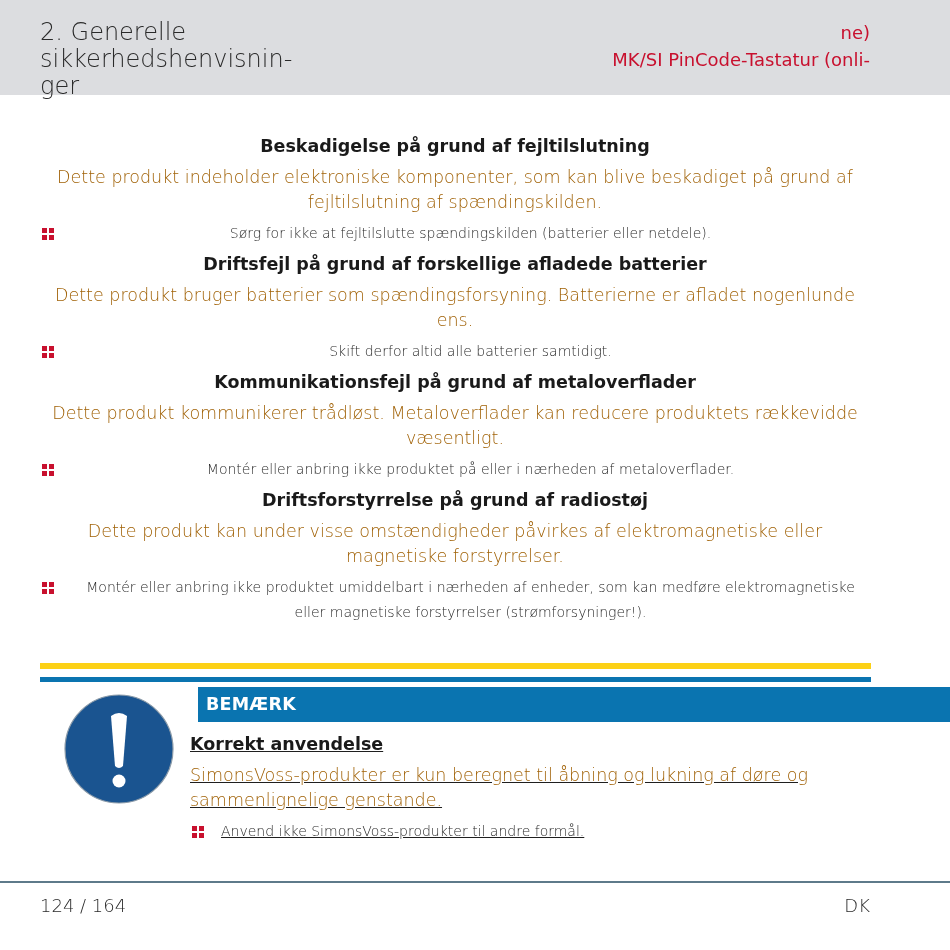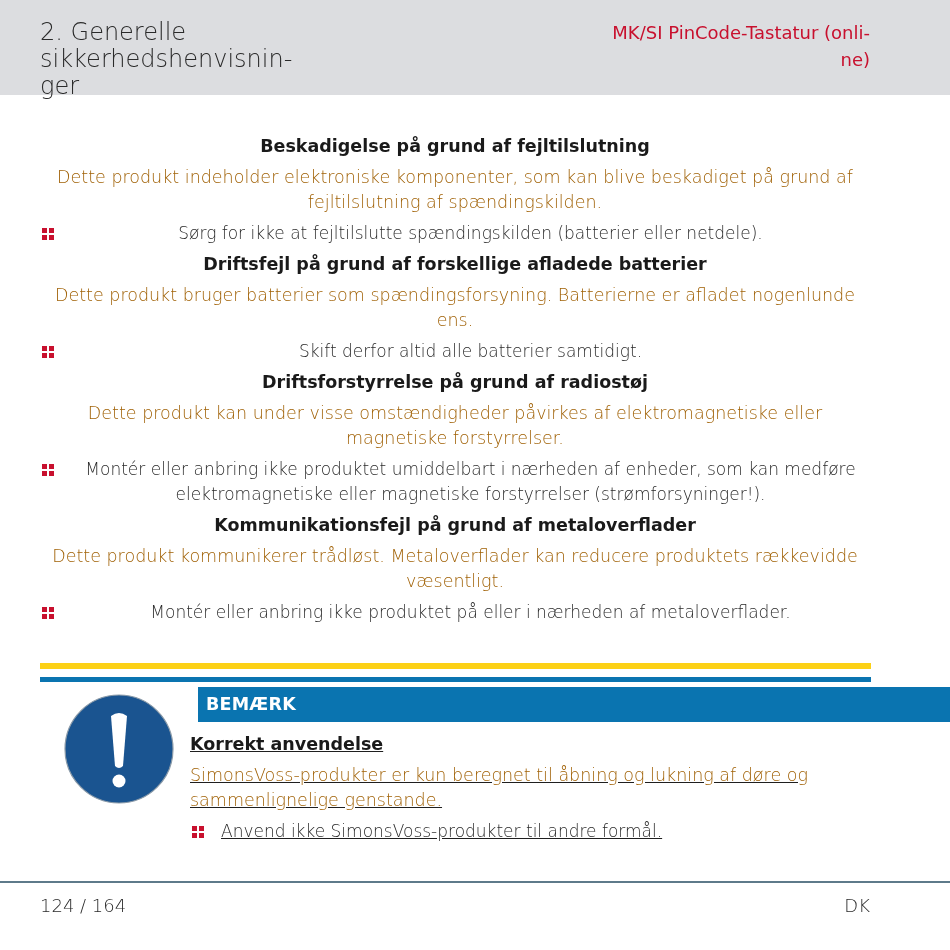--- a/index.html
+++ b/index.html
@@ -4,21 +4,21 @@
 <style>
   html, body { margin:0; padding:0; }
   body { width:950px; height:950px; background:#ffffff; position:relative; overflow:hidden;
          font-family:"DejaVu Sans", sans-serif; color:#1f1f1f; }
   .header { position:absolute; left:0; top:0; width:950px; height:95px; background:#dcdde0; }
   .hdr-left { position:absolute; left:40px; top:19px; width:360px; font-size:24px; line-height:27px; color:#2a2a2a; font-weight:300; }
   .hdr-right { position:absolute; right:80px; top:19px; width:330px; text-align:right; font-size:18px; line-height:27px; color:#c8102e; }
   .content { position:absolute; left:40px; top:133px; width:830px;text-align:center; }
   .h { font-size:17.5px; font-weight:600; color:#1a1a1a; line-height:26px; margin:0; }
   .p { font-size:17.5px; line-height:25px; color:#a16207; margin:6px 0 0 0; font-weight:300; }
-  .bullet { position:relative; padding-left:31px; font-size:17px; line-height:25px; color:#2a2a2a; margin:6px 0 0 0; font-weight:300; }
+  .bullet { position:relative; padding-left:31px; font-size:14px; line-height:25px; color:#2a2a2a; margin:6px 0 0 0; font-weight:300; }
   .sq { position:absolute; left:2px; top:7px; width:13px; height:13px; }
   .sq i { position:absolute; width:5px; height:5px; background:#c8102e; }
   .sq i:nth-child(1){left:0;top:0} .sq i:nth-child(2){left:7px;top:0}
   .sq i:nth-child(3){left:0;top:7px} .sq i:nth-child(4){left:7px;top:7px}
   .sec { margin-bottom:5px; }
   .band-yellow { position:absolute; left:40px; top:663px; width:831px; height:6px; background:#fcd116; }
   .band-blue { position:absolute; left:40px; top:677px; width:831px; height:5px; background:#0a74b0; }
   .note-bar { position:absolute; left:198px; top:687px; width:765px; height:35px; background:#0a74b0; }
   .note-title { position:absolute; left:8px; top:7px; color:#ffffff; font-size:17.5px; font-weight:bold; letter-spacing:0.2px; }
   .note-icon { position:absolute; left:64px; top:694px; width:110px; height:110px; }
@@ -29,22 +29,22 @@
 </style>
 </head>
 <body>
 
 <div class="header">
   <div class="hdr-left">
     <div>2. Generelle sikkerhedshenvisnin-</div>
     <div>ger</div>
   </div>
   <div class="hdr-right">
+    <div>ne)</div>
     <div>MK/SI PinCode-Tastatur (onli-</div>
-    <div>ne)</div>
   </div>
 </div>
 
 <div class="content">
   <div class="sec">
     <h3 class="h">Beskadigelse på grund af fejltilslutning</h3>
     <p class="p">Dette produkt indeholder elektroniske komponenter, som kan blive beskadiget på grund af fejltilslutning af spændingskilden.</p>
     <div class="bullet">
       <span class="sq">
           <i></i>
@@ -62,43 +62,43 @@
       <span class="sq">
           <i></i>
           <i></i>
           <i></i>
           <i></i>
         </span>
       <span>Skift derfor altid alle batterier samtidigt.</span>
     </div>
   </div>
   <div class="sec">
+    <h3 class="h">Kommunikationsfejl på grund af metaloverflader</h3>
+    <p class="p">Dette produkt kommunikerer trådløst. Metaloverflader kan reducere produktets række­vidde væsentligt.</p>
+    <div class="bullet">
+      <span class="sq">
+          <i></i>
+          <i></i>
+          <i></i>
+          <i></i>
+        </span>
+      <span>Montér eller anbring ikke produktet på eller i nærheden af metaloverflader.</span>
+    </div>
+  </div>
+  <div class="sec">
     <h3 class="h">Driftsforstyrrelse på grund af radiostøj</h3>
     <p class="p">Dette produkt kan under visse omstændigheder påvirkes af elektromagnetiske eller magnetiske forstyrrelser.</p>
     <div class="bullet">
       <span class="sq">
           <i></i>
           <i></i>
           <i></i>
           <i></i>
         </span>
       <span>Montér eller anbring ikke produktet umiddelbart i nærheden af enheder, som kan medføre elektromagnetiske eller magnetiske forstyrrelser (strømforsyninger!).</span>
-    </div>
-  </div>
-  <div class="sec">
-    <h3 class="h">Kommunikationsfejl på grund af metaloverflader</h3>
-    <p class="p">Dette produkt kommunikerer trådløst. Metaloverflader kan reducere produktets række­vidde væsentligt.</p>
-    <div class="bullet">
-      <span class="sq">
-          <i></i>
-          <i></i>
-          <i></i>
-          <i></i>
-        </span>
-      <span>Montér eller anbring ikke produktet på eller i nærheden af metaloverflader.</span>
     </div>
   </div>
 </div>
 
 <div class="band-yellow"></div>
 <div class="band-blue"></div>
 
 <svg class="note-icon" viewBox="0 0 110 110">
   <circle cx="55" cy="55" r="54" fill="#1a5490" stroke="#8a9aa8" stroke-width="1.2"></circle>
   <path d="M47 22 Q55 16 63 22 L59 72 Q55 76 51 72 Z" fill="#ffffff"></path>

